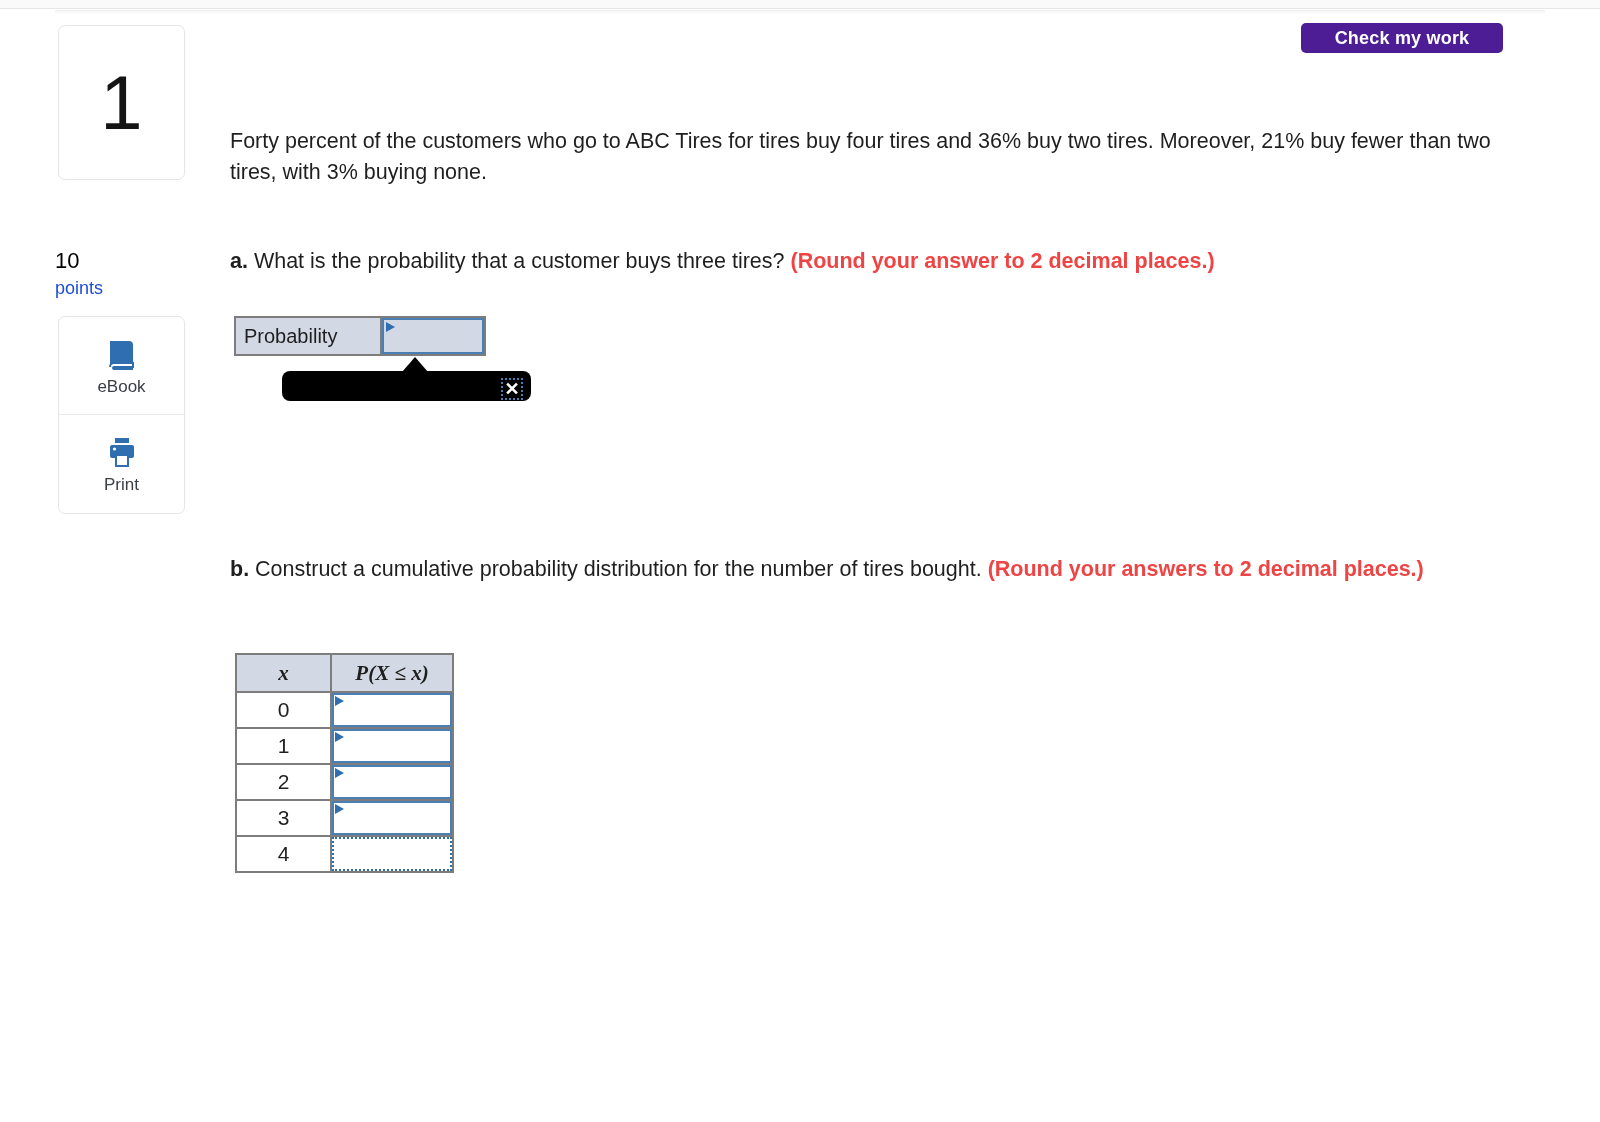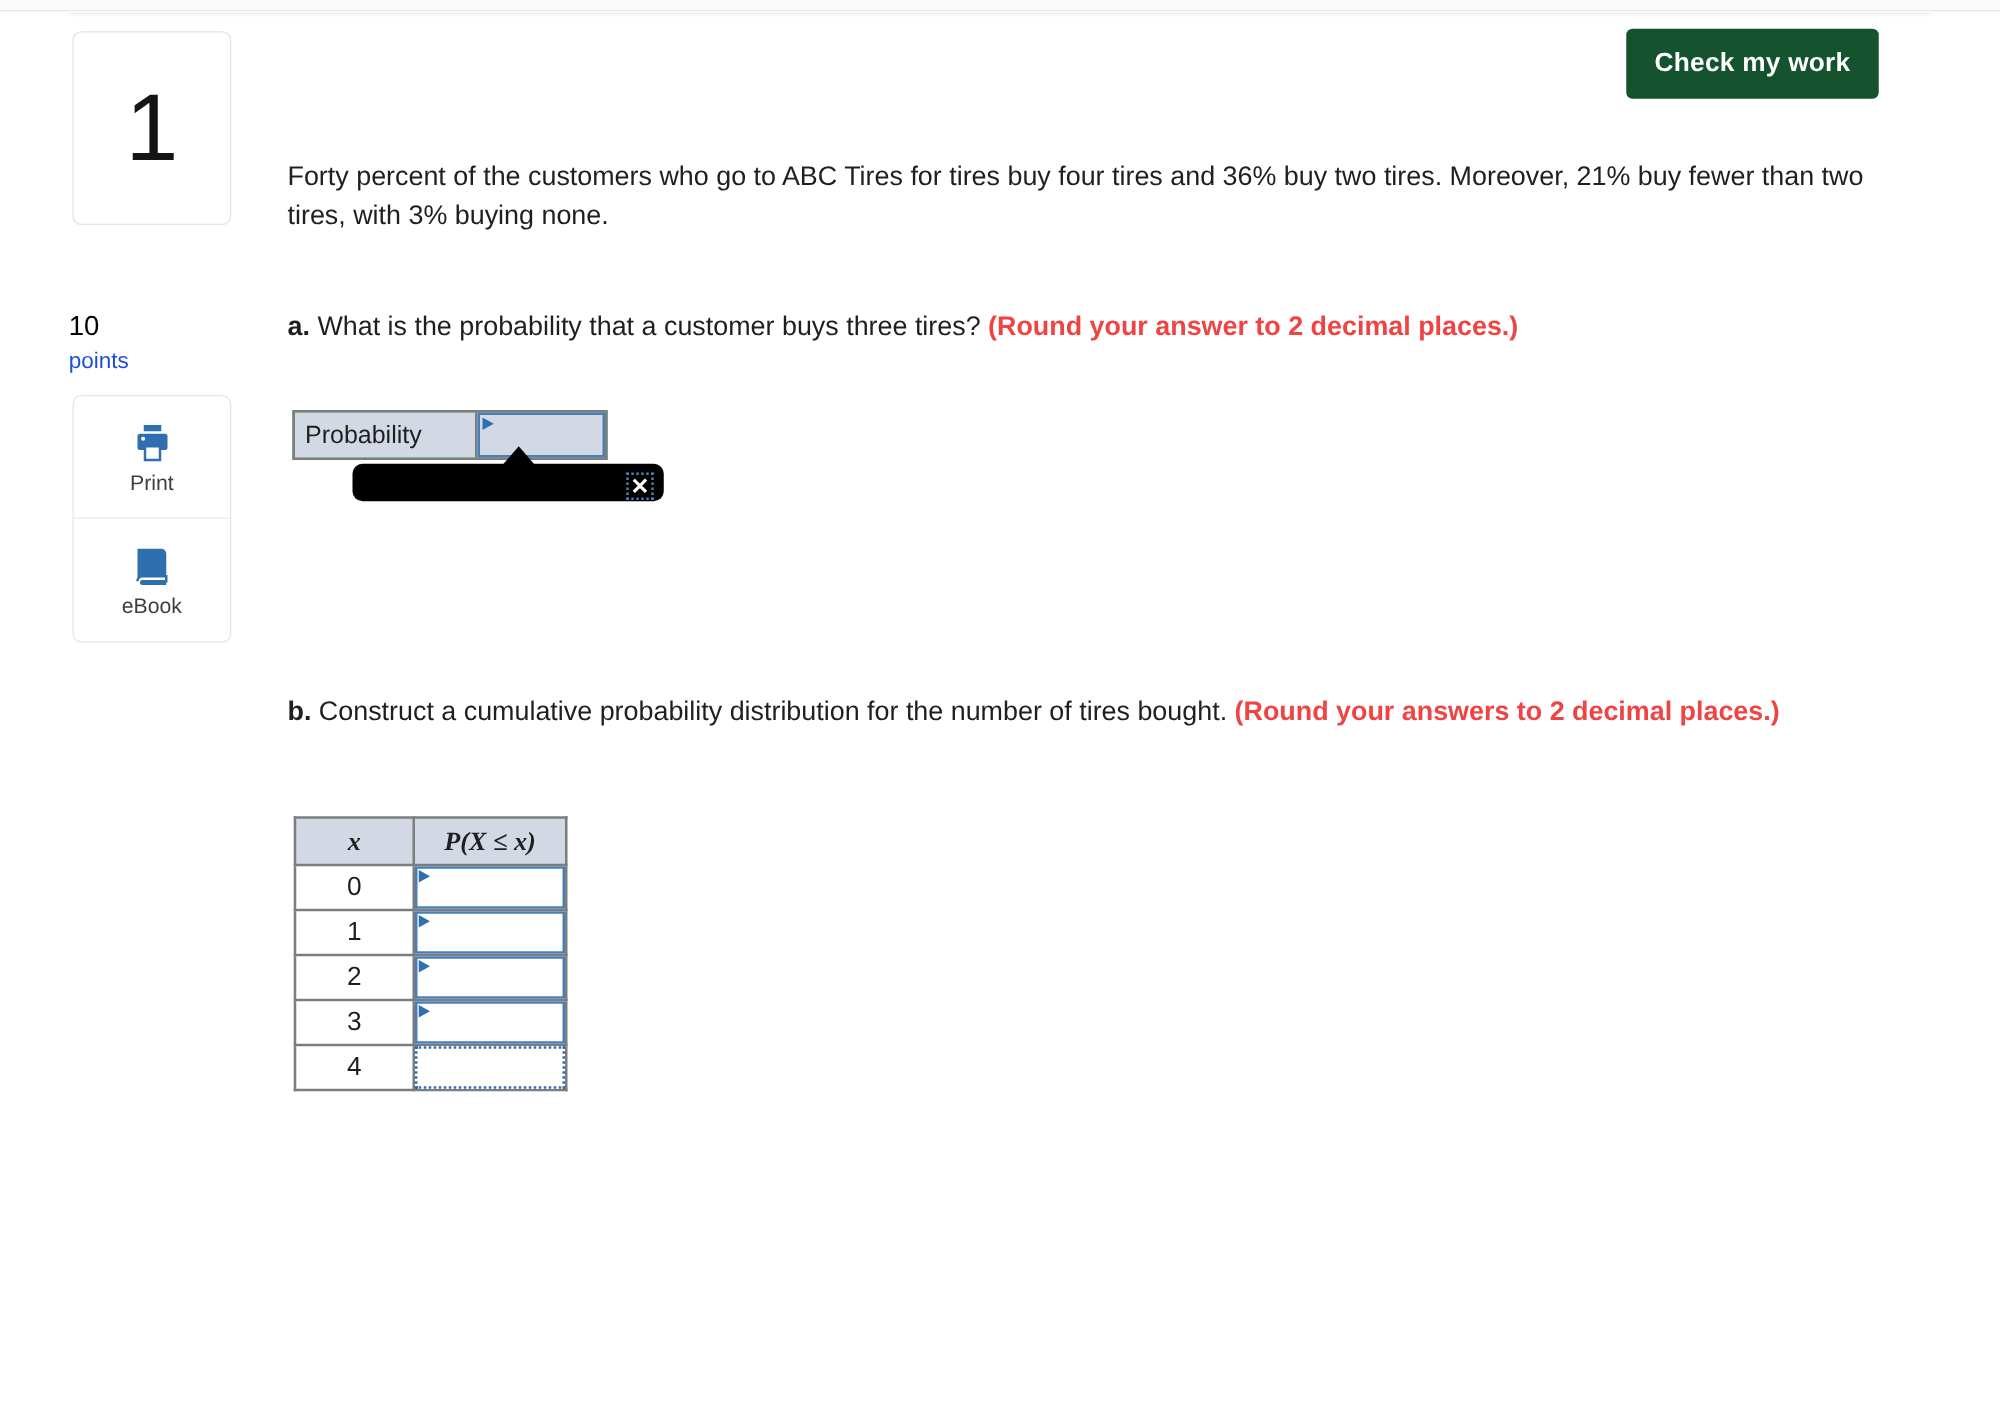--- a/index.html
+++ b/index.html
@@ -34,27 +34,27 @@
     height: 4px;
     background: linear-gradient(#f0f0f0, #ffffff);
   }
 
   
   .check-btn {
     position: absolute;
     top: 23px;
     left: 1301px;
     width: 202px;
-    height: 56px;
-    background: #14532d;
+    height: 30px;
+    background: #4c1d95;
     border: none;
     border-radius: 5px;
     color: #ffffff;
     font-family: "Liberation Sans", sans-serif;
-    font-size: 21px;
+    font-size: 18px;
     font-weight: bold;
     letter-spacing: 0.2px;
     cursor: default;
   }
 
   
   .q-number-box {
     position: absolute;
     top: 25px;
     left: 58px;
@@ -158,22 +158,21 @@
 
   
   .prob-row {
     position: absolute;
     top: 316px;
     left: 234px;
     display: flex;
     border: 2px solid #7d7d7d;
     width: 252px;
     height: 40px;
-    background: #15803d;
-    margin-top: 12px;
+    background: #fdba74;
   }
   .prob-label {
     flex: 0 0 146px;
     display: flex;
     align-items: center;
     padding-left: 8px;
     font-size: 20px;
     color: #1f1f1f;
     background: #d3d9e4;
     border-right: 2px solid #7d7d7d;
@@ -332,39 +331,39 @@
 <div class="points-block">
   <div class="points-value">10</div>
   <div class="points-label">points</div>
 </div>
 
 <div class="tools-box">
 
   <div class="tool-item">
     <span class="tool-icon">
       <svg viewBox="0 0 34 34" width="34" height="34" aria-hidden="true">
+        <path d="M5 4 h19 a4 4 0 0 1 4 4 v18 h-19 a4 4 0 0 0 -4 4 z" fill="#2f6fb0"></path>
+        <path d="M5 30 a4 4 0 0 1 4 -4 h19 v4 h-19 a1 1 0 0 0 0 2 h19" fill="none" stroke="#2f6fb0" stroke-width="2"></path>
+      </svg>
+    </span>
+    <span class="tool-label">eBook</span>
+  </div>
+
+  <div class="tool-item">
+    <span class="tool-icon">
+      <svg viewBox="0 0 34 34" width="34" height="34" aria-hidden="true">
         <rect x="10" y="3" width="14" height="5" fill="#2f6fb0"></rect>
         <rect x="5" y="10" width="24" height="13" rx="2" fill="#2f6fb0"></rect>
         <circle cx="9.5" cy="14" r="1.6" fill="#ffffff"></circle>
         <rect x="11" y="20" width="12" height="11" fill="#ffffff" stroke="#2f6fb0" stroke-width="2"></rect>
       </svg>
     </span>
     <span class="tool-label">Print</span>
   </div>
 
-  <div class="tool-item">
-    <span class="tool-icon">
-      <svg viewBox="0 0 34 34" width="34" height="34" aria-hidden="true">
-        <path d="M5 4 h19 a4 4 0 0 1 4 4 v18 h-19 a4 4 0 0 0 -4 4 z" fill="#2f6fb0"></path>
-        <path d="M5 30 a4 4 0 0 1 4 -4 h19 v4 h-19 a1 1 0 0 0 0 2 h19" fill="none" stroke="#2f6fb0" stroke-width="2"></path>
-      </svg>
-    </span>
-    <span class="tool-label">eBook</span>
-  </div>
-
 
 </div>
 
 <div class="main">
 
   <div class="stem">Forty percent of the customers who go to ABC Tires for tires buy four tires and 36% buy two tires. Moreover, 21% buy fewer than two tires, with 3% buying none.</div>
 
   <div class="part-a">
     <span class="lead">a.</span><span> What is the probability that a customer buys three tires? </span><span class="hint">(Round your answer to 2 decimal places.)</span>
   </div>

